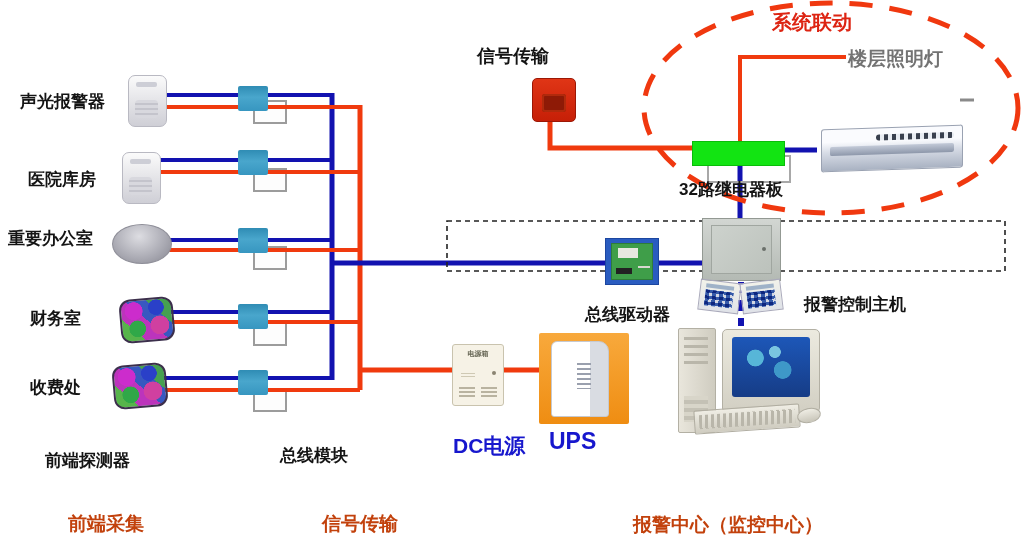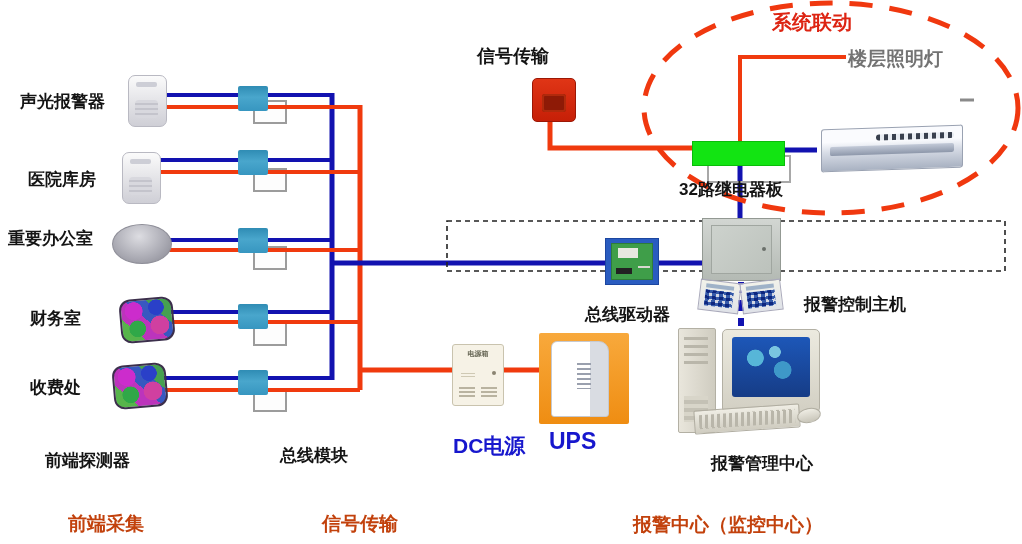--- a/index.html
+++ b/index.html
@@ -185,20 +185,19 @@
   <div class="blue-lbl" style="left:453px;top:432px">DC电源</div>
   <div class="ups"></div>
   <div class="blue-lbl" style="left:549px;top:428px;font-size:23px">UPS</div>
 
   <div class="pc-tower"></div>
   <div class="pc-monitor">
     <div class="pc-screen"></div>
   </div>
   <div class="pc-kbd"></div>
   <div class="pc-mouse"></div>
-  <div class="lbl" style="left:711px;top:452px">报警管理中心</div>
 
   <div class="stage-lbl" style="left:68px;top:511px">前端采集</div>
   <div class="stage-lbl" style="left:322px;top:511px">信号传输</div>
   <div class="stage-lbl" style="left:633px;top:512px">报警中心（监控中心）</div>
 
 
 </div>
 
 </body></html>

